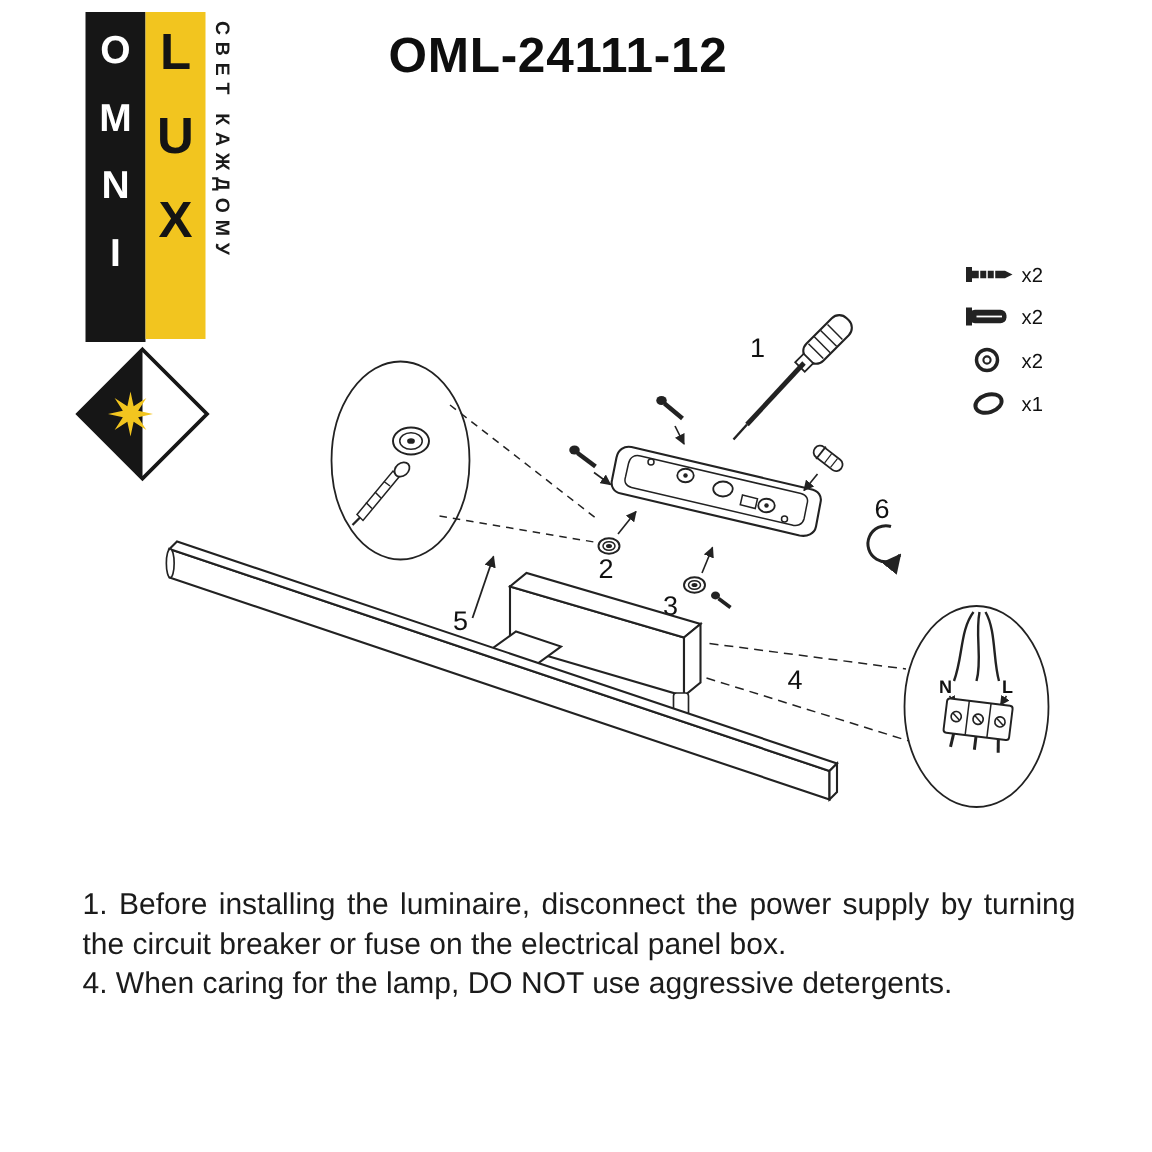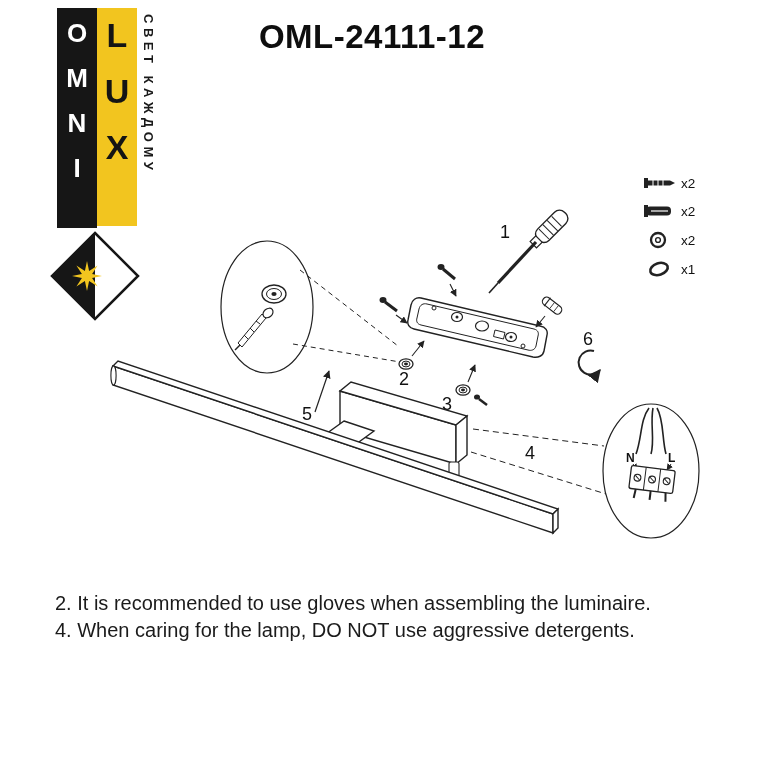--- a/index.html
+++ b/index.html
@@ -223,15 +223,15 @@
       <line x1="652" y1="491" x2="652" y2="500" stroke="#222" stroke-width="2"></line>
       <line x1="667" y1="491" x2="668" y2="500" stroke="#222" stroke-width="2"></line>
     </g>
     <line x1="473" y1="429" x2="604" y2="446" stroke="#222" stroke-width="1" stroke-dasharray="6 4"></line>
     <line x1="471" y1="452" x2="606" y2="494" stroke="#222" stroke-width="1" stroke-dasharray="6 4"></line>
   </g>
   <text class="stepnum" x="525" y="459">4</text>
 </svg>
 
 <div class="instructions">
-  <p>2. It is recommended to use gloves when assembling the luminaire.</p>
+  <p>1. Before installing the luminaire, disconnect the power supply by turning the circuit breaker or fuse on the electrical panel box.</p>
   <p>4. When caring for the lamp, DO NOT use aggressive detergents.</p>
 </div>
 
 </body></html>

